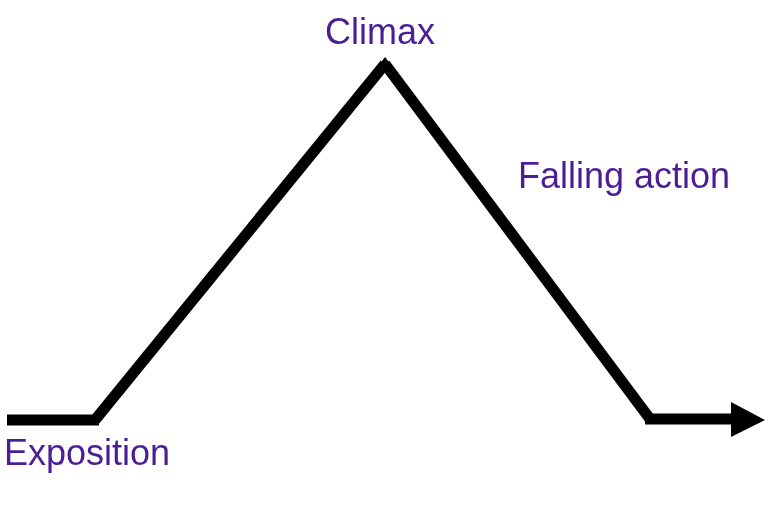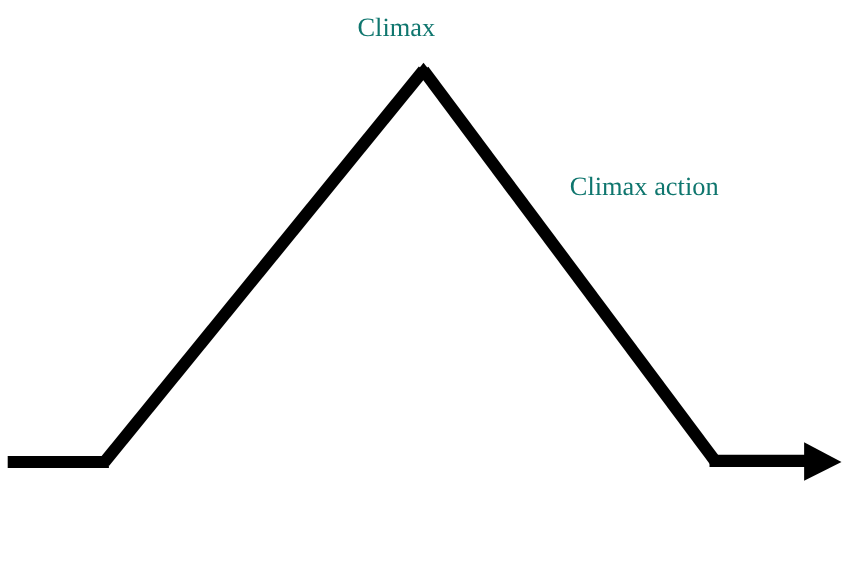--- a/index.html
+++ b/index.html
@@ -21,23 +21,23 @@
   #freytag-svg {
     position: absolute;
     left: 0;
     top: 0;
     width: 775px;
     height: 516px;
     display: block;
   }
   .label {
     position: absolute;
-    color: #0f766e;
-    font-family: Liberation Serif, serif;
-    font-size: 24px;
+    color: #4c1d95;
+    font-family: Liberation Sans, sans-serif;
+    font-size: 36px;
     line-height: 1;
     font-weight: 400;
     white-space: nowrap;
     letter-spacing: 0px;
     user-select: none;
   }
   #label-climax      { left: 325px; top: 14px; }
   #label-rising      { left: 26px;  top: 158px; }
   #label-falling     { left: 518px; top: 158px; }
   #label-exposition  { left: 4px;   top: 435px; }
@@ -59,17 +59,18 @@
     <line class="plot-seg" x1="385" y1="64" x2="650" y2="419" stroke="#000000" stroke-width="11" stroke-linecap="butt"></line>
 
     <line class="plot-seg" x1="645" y1="419" x2="733" y2="419" stroke="#000000" stroke-width="11" stroke-linecap="butt"></line>
 
     <polygon points="731,402 731,437 765,420" fill="#000000"></polygon>
   </svg>
 
   <div class="label" id="label-climax">Climax</div>
 
 
-  <div class="label" id="label-falling">Climax action</div>
+  <div class="label" id="label-falling">Falling action</div>
 
+  <div class="label" id="label-exposition">Exposition</div>
 
 
 </div>
 
 </body></html>

